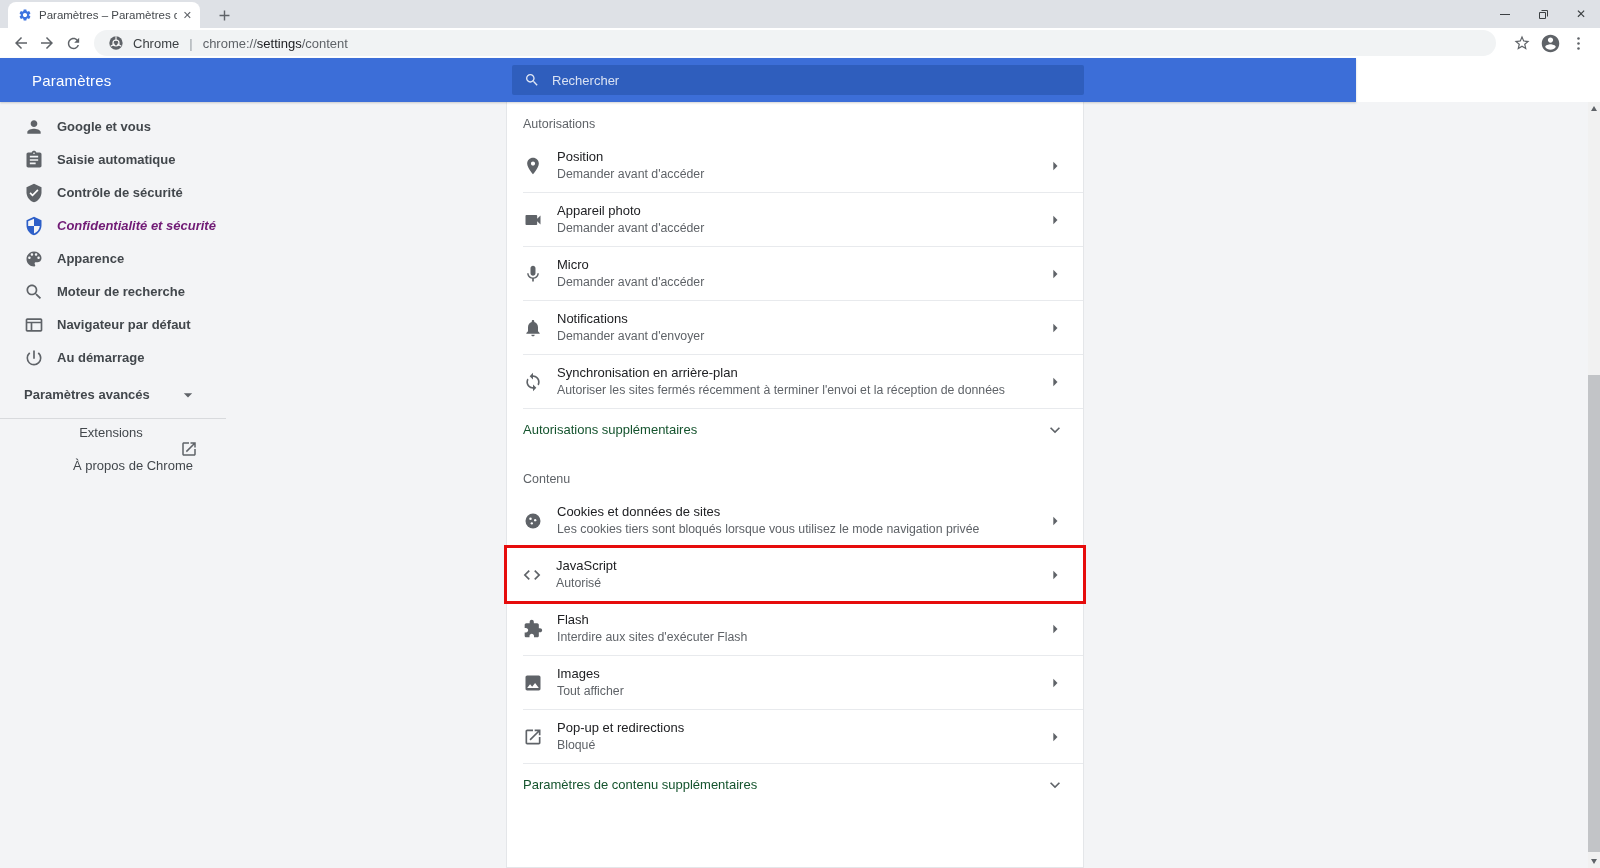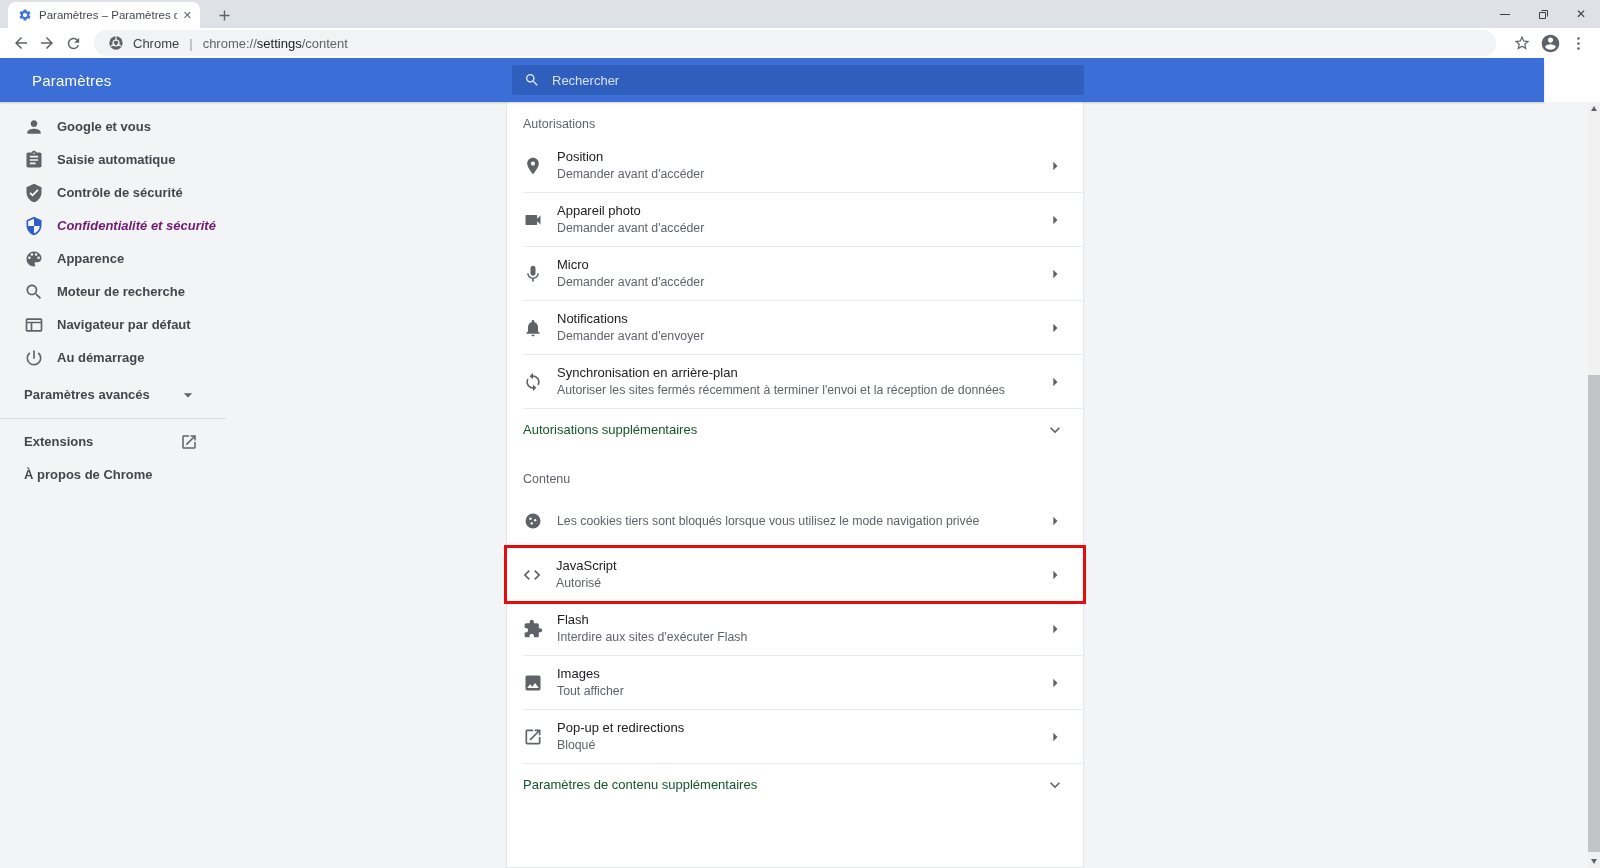--- a/index.html
+++ b/index.html
@@ -26,21 +26,21 @@
   .omnibox { flex:1; height:26px; margin:0 12px 0 8px; background:#f1f3f4; border-radius:13px;
              display:flex; align-items:center; padding:0 14px; min-width:0; }
   .omni-sep { color:#9aa0a6; margin:0 10px; font-size:13px; }
   .omni-app { font-size:13px; color:#3c4043; margin-left:9px; }
   .u-dim { font-size:13px; color:#5f6368; }
   .u-strong { font-size:13px; color:#202124; }
   .tb-right { display:flex; align-items:center; flex:none; }
   .tb-icon { width:28px; height:26px; display:flex; align-items:center; justify-content:center; }
 
   
-  .s-header { position:absolute; left:0; top:58px; width:1544px; height:44px; background:#3c6ed8;
+  .s-header { position:absolute; left:0; top:58px; width:1356px; height:44px; background:#3c6ed8;
               box-shadow:0 1px 2px rgba(0,0,0,.18); z-index:5; }
   .s-title { position:absolute; left:32px; top:0; height:44px; display:flex; align-items:center;
              color:#fff; font-size:15px; letter-spacing:.2px; }
   .searchbox { position:absolute; left:512px; top:7px; width:572px; height:30px; background:#2f5ebd;
                border-radius:2px; display:flex; align-items:center; padding:0 12px; }
   .search-input { flex:1; background:transparent; border:none; outline:none; color:#fff;
                   font-size:13px; margin-left:12px; font-family:"Liberation Sans", sans-serif; }
   .search-input::placeholder { color:rgba(255,255,255,.82); }
 
   
@@ -50,21 +50,21 @@
   .sidebar { position:absolute; left:0; top:0; width:250px; padding-top:8px; }
   .side-item { height:33px; display:flex; align-items:center; padding:0 8px 0 24px;
                color:#42474c; font-size:13px; font-weight:bold; cursor:default; }
   .side-item .s-ic { width:20px; height:20px; flex:none; margin-right:13px; color:#5f6368; }
   .side-item.selected { color:#701a75;font-style:italic; }
   .side-item.selected .s-ic { color:#2d5fc8; }
   .side-advanced { margin-top:4px; padding-right:52px; }
   .side-caret { margin-left:auto; color:#5f6368; width:20px; height:20px; }
   .side-hr { border:none; border-top:1px solid #d8dadd; margin:7px 0 6px 0; width:226px; }
   .side-ext-ic { margin-left:auto; width:18px; height:18px; color:#5f6368; }
-  .side-item.plain { font-weight:bold; }
+  .side-item.plain { font-weight:normal;flex-direction:column; }
 
   
   .card { position:absolute; left:506px; top:0; width:578px; height:766px; background:#fff;
           border:1px solid #e4e6e9; border-top:none; }
   .sec-label { padding:15px 0 8px 16px; font-size:12.5px; font-weight:normal; color:#5f6368; }
   .sec-label.second { padding-top:22px; }
   .row { height:53px; display:flex; align-items:center; padding:0 18px 0 16px; position:relative; }
   .row .r-ic { width:20px; height:20px; flex:none; color:#5f6368; margin-right:14px; }
   .r-text { flex:1; min-width:0; }
   .r-title { font-size:13px; color:#202124; line-height:16px; }
@@ -383,20 +383,21 @@
       <div class="row">
         <span class="r-ic">
             <svg viewBox="0 0 24 24" width="20" height="20">
               <circle cx="12" cy="12" r="9" fill="currentColor"></circle>
               <circle cx="9" cy="9.2" r="1.5" fill="#fff"></circle>
               <circle cx="14.6" cy="11" r="1.4" fill="#fff"></circle>
               <circle cx="10.6" cy="14.8" r="1.4" fill="#fff"></circle>
             </svg>
           </span>
         <div class="r-text">
+            <div class="r-title">Cookies et données de sites</div>
             <div class="r-sub">Les cookies tiers sont bloqués lorsque vous utilisez le mode navigation privée</div>
           </div>
         <span class="chev">
             <svg viewBox="0 0 24 24" width="20" height="20">
               <path fill="currentColor" d="M10 17l5-5-5-5v10z"></path>
             </svg>
           </span>
       </div>
       <div class="divider"></div>
 

